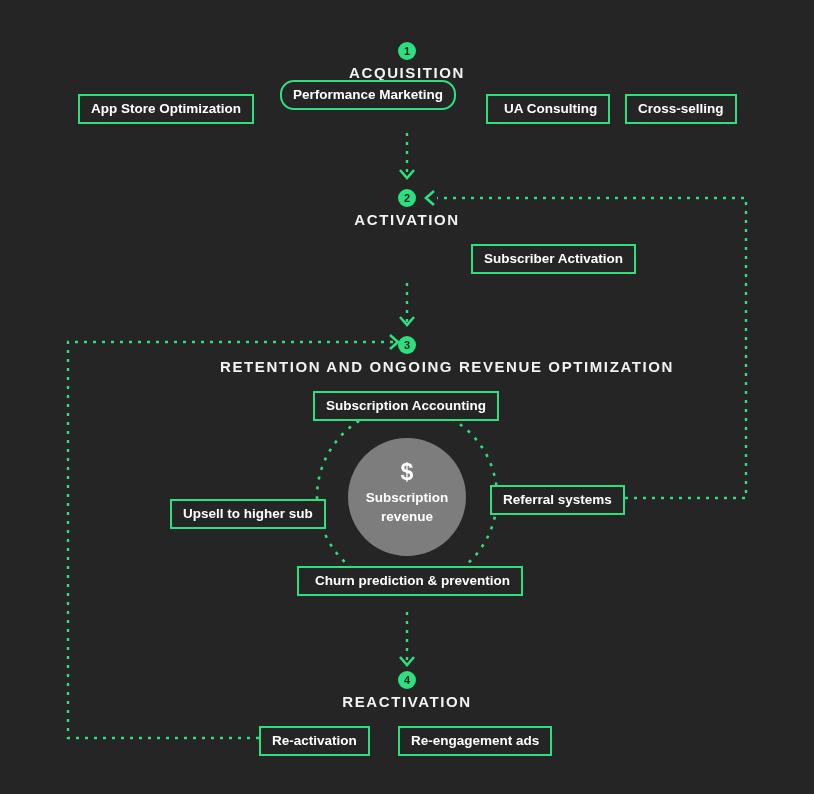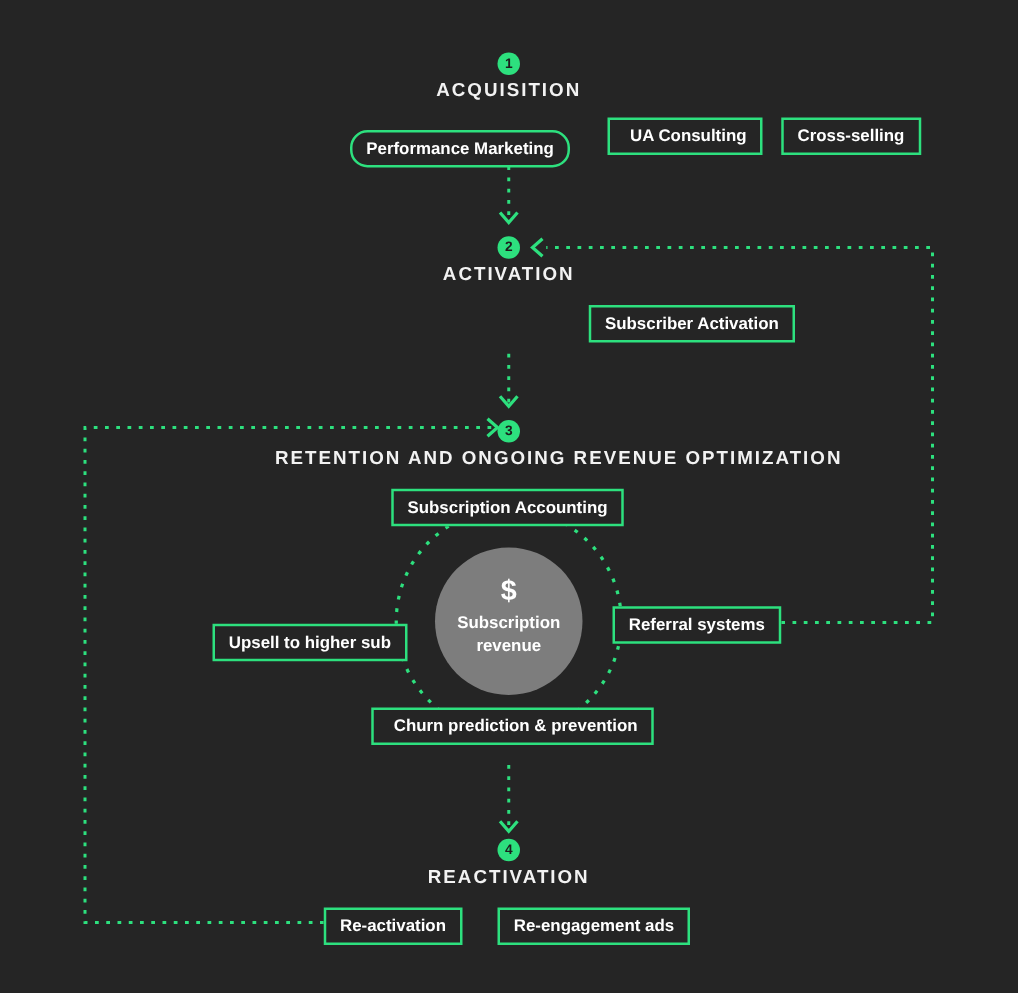--- a/index.html
+++ b/index.html
@@ -109,21 +109,22 @@
       <path d="M259,738 L68,738 L68,342 L396,342" stroke-dasharray="3 6"></path>
       <path d="M390,335 L398,342 L390,349" stroke-dasharray="none" stroke-width="2.6"></path>
 
       <circle cx="407" cy="497" r="90" stroke-dasharray="3 7" stroke-width="2.6"></circle>
     </g>
   </svg>
 
   <div class="stage-num" style="left:398px; top:42px;">1</div>
   <div class="stage-title" style="left:407px; top:64px;">ACQUISITION</div>
 
-  <div class="box" style="left:280px; top:104px;border-radius:14px;">Performance Marketing</div>
+  <div class="box" style="left:78px; top:94px;">App Store Optimization</div>
+  <div class="box" style="left:280px; top:80px;border-radius:14px;">Performance Marketing</div>
   <div class="box" style="left:486px; top:94px;padding-left:16px;">UA Consulting</div>
   <div class="box" style="left:625px; top:94px;">Cross-selling</div>
 
   <div class="stage-num" style="left:398px; top:189px;">2</div>
   <div class="stage-title" style="left:407px; top:211px;">ACTIVATION</div>
 
   <div class="box" style="left:471px; top:244px;">Subscriber Activation</div>
 
   <div class="stage-num" style="left:398px; top:336px;">3</div>
   <div class="stage-title" style="left:407px; top:358px;margin-left:40px;">RETENTION AND ONGOING REVENUE OPTIMIZATION</div>

